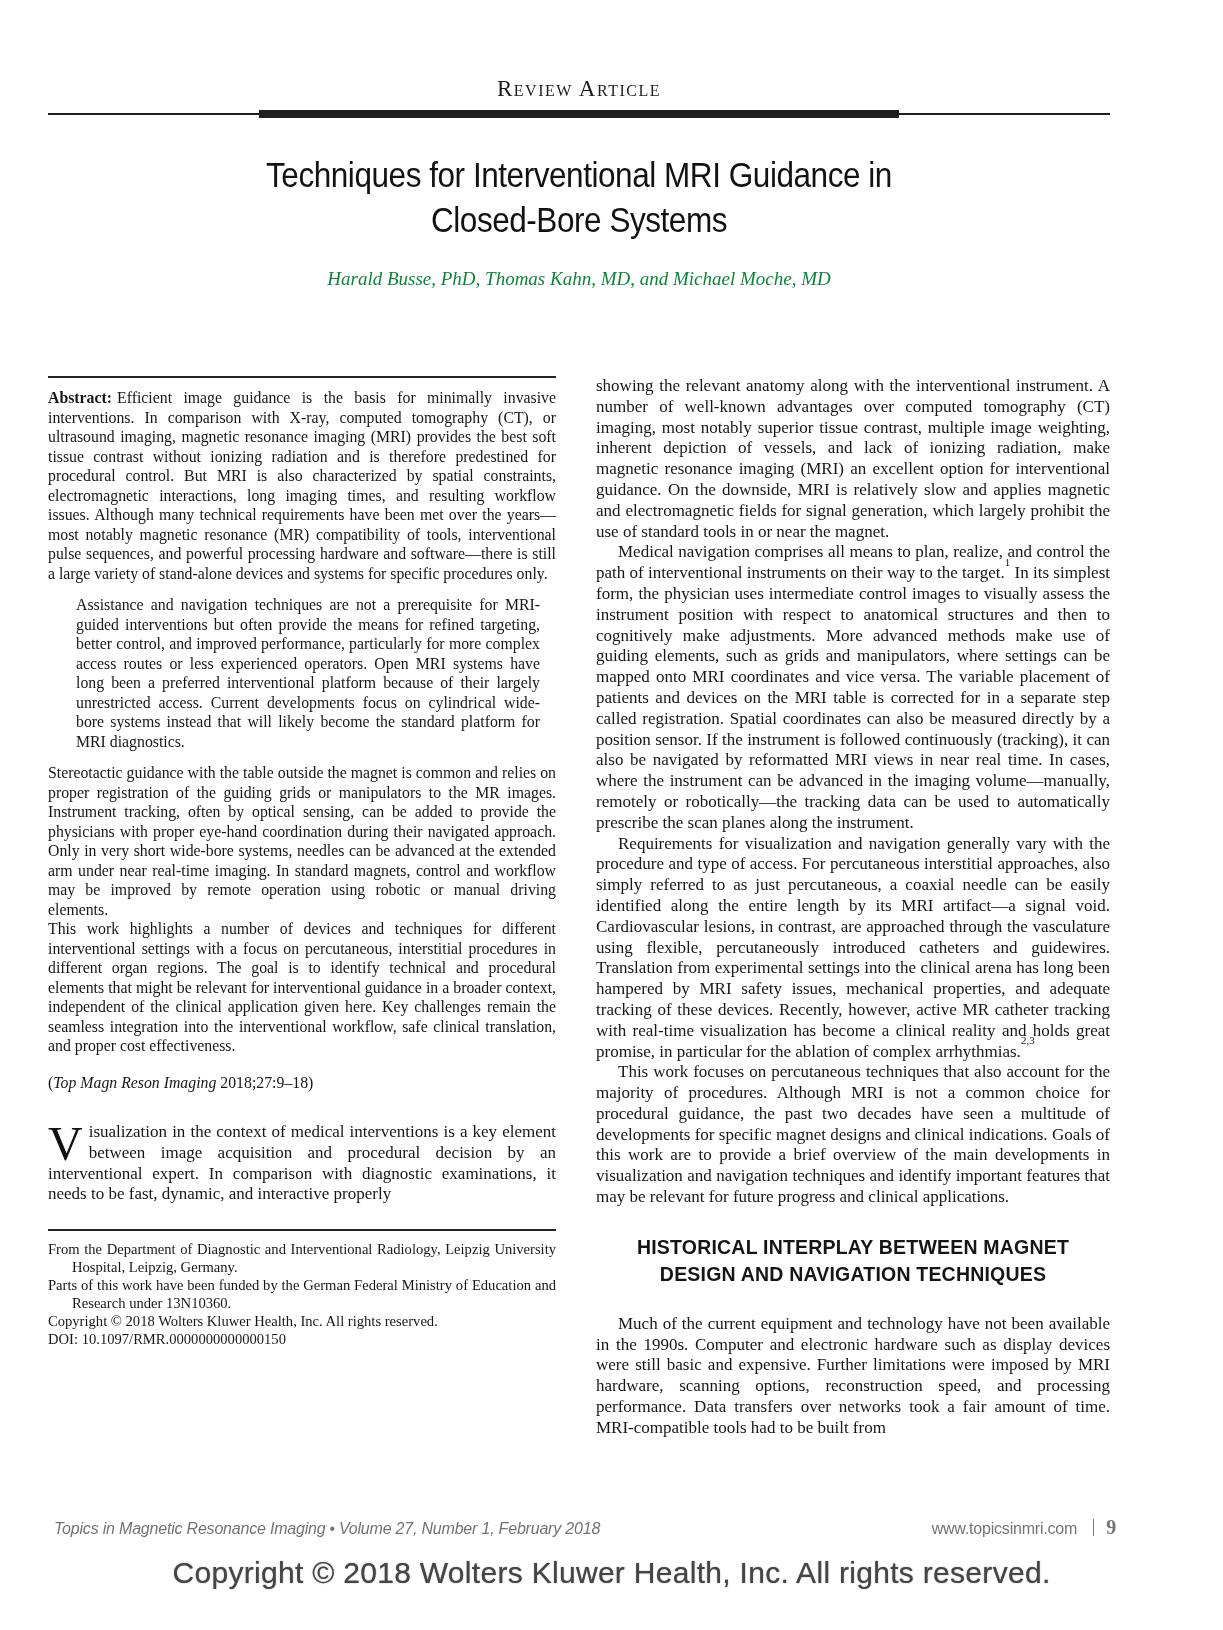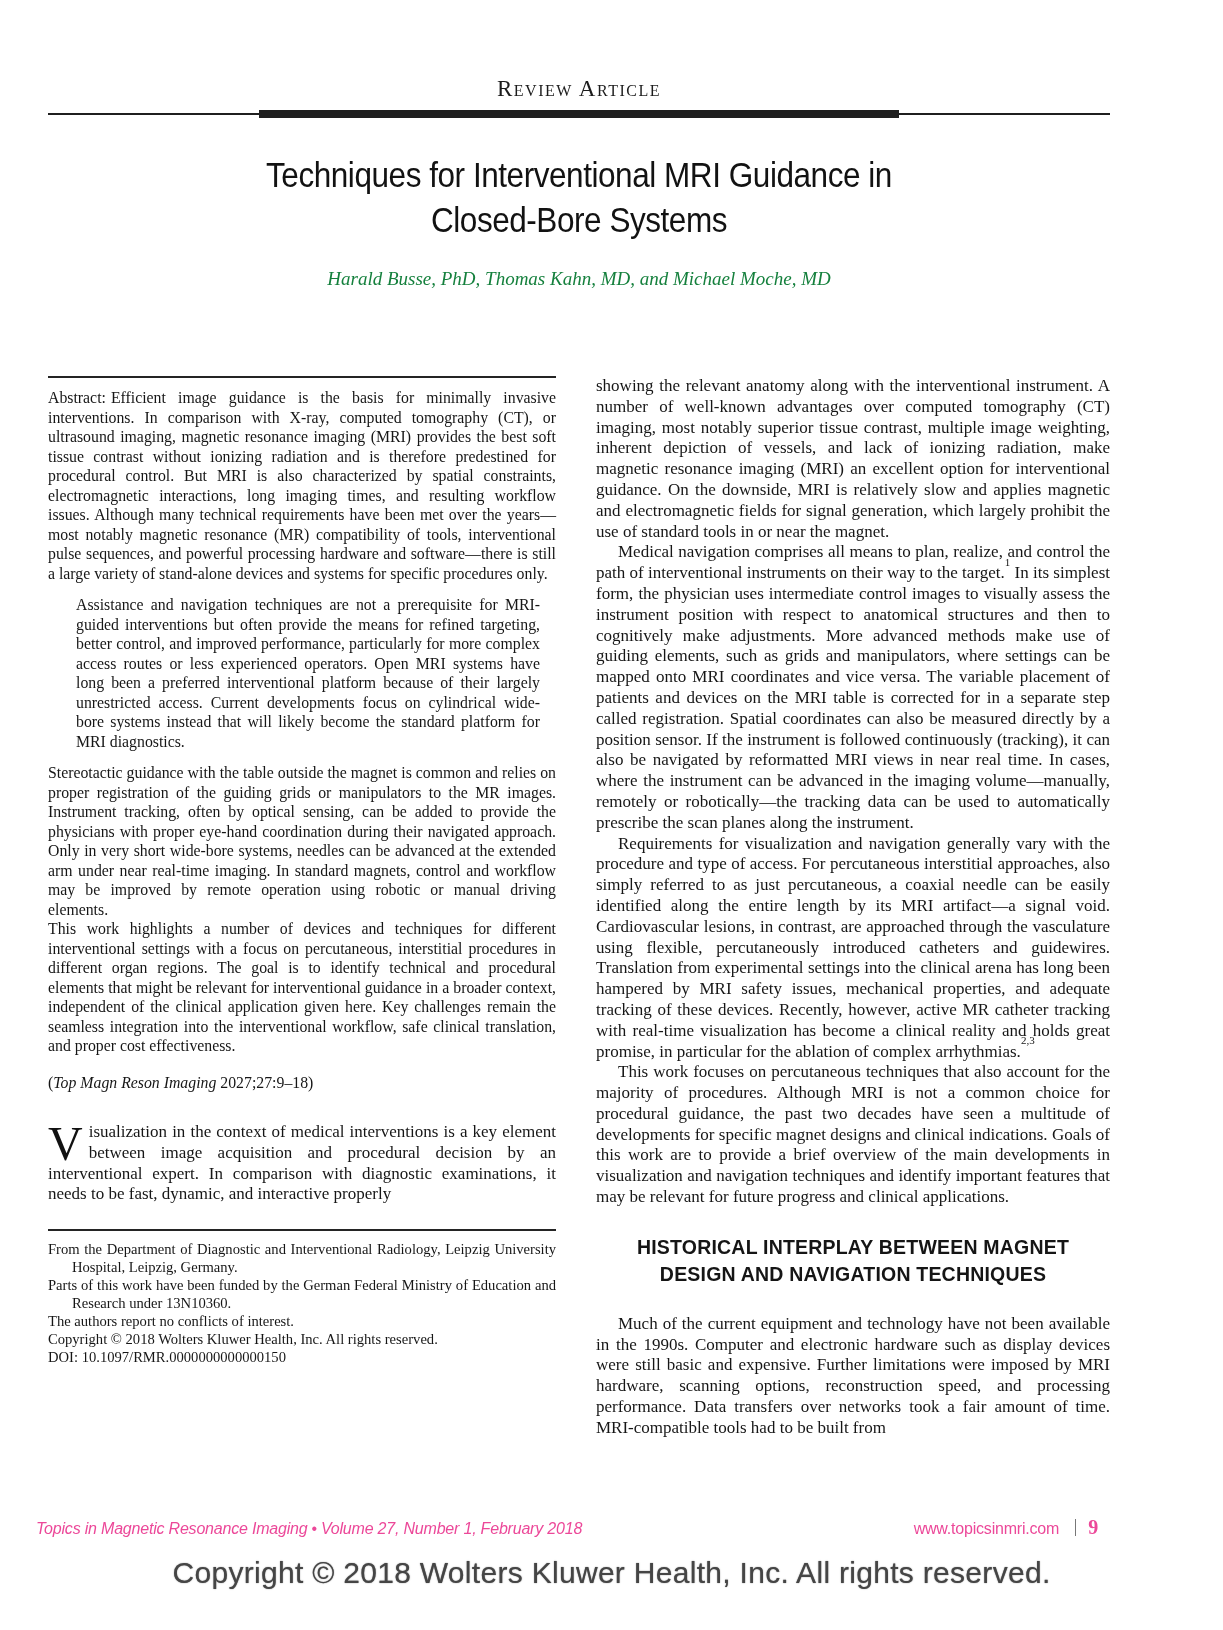--- a/index.html
+++ b/index.html
@@ -53,21 +53,21 @@
   .columns {
     position: absolute; top: 376px; left: 48px; width: 1062px;
     display: flex; gap: 40px;
   }
   .col-left  { width: 508px; font-size: 15.8px; line-height: 19.5px; text-align: justify; }
   .col-right { width: 514px; font-size: 17px;   line-height: 20.8px; text-align: justify; }
 
   .abstract-rule { border-top: 2px solid #242424; height: 0; margin-bottom: 10px; }
 
   p { margin: 0; }
-  .lbl { font-weight: normal; padding-right: 5px; }
+  .lbl { font-weight: bold; padding-right: 5px; }
 
   .indent-block { margin: 12px 0; padding-left: 28px; padding-right: 16px; }
 
   .kw   { margin-top: 15px; }
   .cite { margin-top: 17px; }
   .cite i { font-style: italic; }
 
   .intro { margin-top: 30px; font-size: 17px; line-height: 20.8px; }
   .dropcap {
     float: left;
@@ -94,24 +94,24 @@
     font-weight: 700;
     font-size: 19.5px; line-height: 27px;
     letter-spacing: 0.2px;
     color: #151515;
     text-indent: 0;
   }
   .section-heading span { display: block; }
 
   
   .footer {
-    position: absolute; top: 1516px; left: 36px; width: 1062px;
+    position: absolute; top: 1516px; left: 54px; width: 1062px;
     display: flex; justify-content: space-between; align-items: baseline;
     font-family: "Liberation Sans", sans-serif;
-    font-size: 16px; color: #ec4899;
+    font-size: 16px; color: #737373;
     letter-spacing: -0.2px;
   }
   .footer-left { font-style: italic; }
   .footer-left .bullet { font-style: normal; padding: 0 4px; }
   .footer-right { display: flex; align-items: baseline; }
   .footer-url { }
   .footer-divider {
     display: inline-block;
     border-left: 1.5px solid #777;
     height: 17px; align-self: center;
@@ -156,28 +156,27 @@
       <div class="abstract-rule"></div>
 
       <p><b class="lbl">Abstract:</b><span>Efficient image guidance is the basis for minimally invasive interventions. In comparison with X-ray, computed tomography (CT), or ultrasound imaging, magnetic resonance imaging (MRI) provides the best soft tissue contrast without ionizing radiation and is therefore predestined for procedural control. But MRI is also characterized by spatial constraints, electromagnetic interactions, long imaging times, and resulting workflow issues. Although many technical requirements have been met over the years—most notably magnetic resonance (MR) compatibility of tools, interventional pulse sequences, and powerful processing hardware and software—there is still a large variety of stand-alone devices and systems for specific procedures only.</span></p>
 
       <p class="indent-block">Assistance and navigation techniques are not a prerequisite for MRI-guided interventions but often provide the means for refined targeting, better control, and improved performance, particularly for more complex access routes or less experienced operators. Open MRI systems have long been a preferred interventional platform because of their largely unrestricted access. Current developments focus on cylindrical wide-bore systems instead that will likely become the standard platform for MRI diagnostics.</p>
 
       <p>Stereotactic guidance with the table outside the magnet is common and relies on proper registration of the guiding grids or manipulators to the MR images. Instrument tracking, often by optical sensing, can be added to provide the physicians with proper eye-hand coordination during their navigated approach. Only in very short wide-bore systems, needles can be advanced at the extended arm under near real-time imaging. In standard magnets, control and workflow may be improved by remote operation using robotic or manual driving elements.</p>
       <p>This work highlights a number of devices and techniques for different interventional settings with a focus on percutaneous, interstitial procedures in different organ regions. The goal is to identify technical and procedural elements that might be relevant for interventional guidance in a broader context, independent of the clinical application given here. Key challenges remain the seamless integration into the interventional workflow, safe clinical translation, and proper cost effectiveness.</p>
 
 
-      <p class="cite"><span>(</span><i>Top Magn Reson Imaging</i><span> 2027;27:9–18)</span></p>
+      <p class="cite"><span>(</span><i>Top Magn Reson Imaging</i><span> 2018;27:9–18)</span></p>
 
       <p class="intro"><span class="dropcap">V</span><span>isualization in the context of medical interventions is a key element between image acquisition and procedural decision by an interventional expert. In comparison with diagnostic examinations, it needs to be fast, dynamic, and interactive properly</span></p>
 
       <div class="footnotes">
         <div class="fn">From the Department of Diagnostic and Interventional Radiology, Leipzig University Hospital, Leipzig, Germany.</div>
         <div class="fn">Parts of this work have been funded by the German Federal Ministry of Education and Research under 13N10360.</div>
-        <div class="fn">The authors report no conflicts of interest.</div>
         <div class="fn">Copyright © 2018 Wolters Kluwer Health, Inc. All rights reserved.</div>
         <div class="fn">DOI: 10.1097/RMR.0000000000000150</div>
       </div>
     </div>
 
     <div class="col-right">
       <p>showing the relevant anatomy along with the interventional instrument. A number of well-known advantages over computed tomography (CT) imaging, most notably superior tissue contrast, multiple image weighting, inherent depiction of vessels, and lack of ionizing radiation, make magnetic resonance imaging (MRI) an excellent option for interventional guidance. On the downside, MRI is relatively slow and applies magnetic and electromagnetic fields for signal generation, which largely prohibit the use of standard tools in or near the magnet.</p>
 
       <p class="ind"><span>Medical navigation comprises all means to plan, realize, and control the path of interventional instruments on their way to the target.</span><sup class="ref">1</sup><span> In its simplest form, the physician uses intermediate control images to visually assess the instrument position with respect to anatomical structures and then to cognitively make adjustments. More advanced methods make use of guiding elements, such as grids and manipulators, where settings can be mapped onto MRI coordinates and vice versa. The variable placement of patients and devices on the MRI table is corrected for in a separate step called registration. Spatial coordinates can also be measured directly by a position sensor. If the instrument is followed continuously (tracking), it can also be navigated by reformatted MRI views in near real time. In cases, where the instrument can be advanced in the imaging volume—manually, remotely or robotically—the tracking data can be used to automatically prescribe the scan planes along the instrument.</span></p>
 

